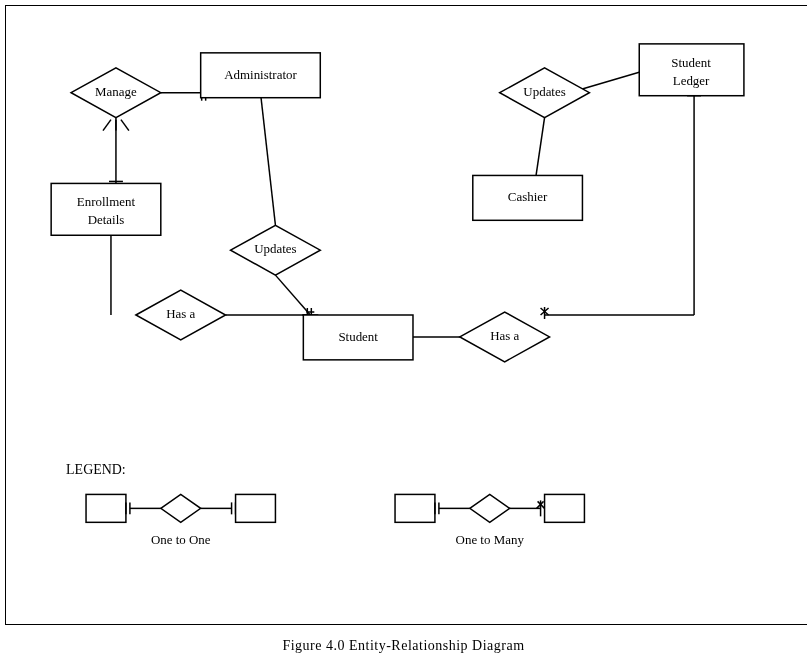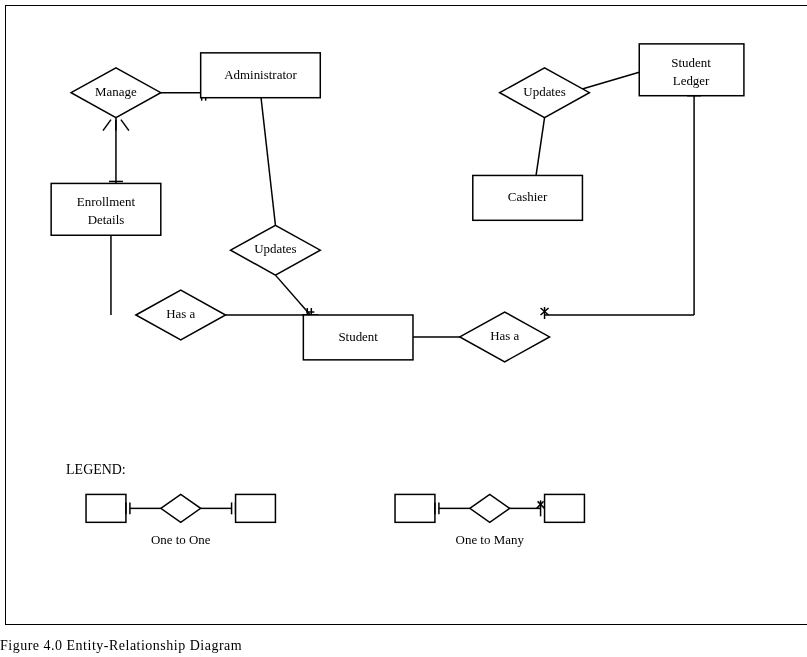--- a/index.html
+++ b/index.html
@@ -16,20 +16,21 @@
       height: 620px;
       border: 1px solid #000;
       margin: 5px;
     }
     svg {
       position: absolute;
       top: 0; left: 0;
       width: 100%; height: 100%;
     }
     .caption {
+      text-align: center;
       font-family: serif;
       font-size: 14px;
       padding: 8px 0 4px 0;
       letter-spacing: 0.5px;
     }
 
     
     .entity rect {
       fill: #fff;
       stroke: #000;

